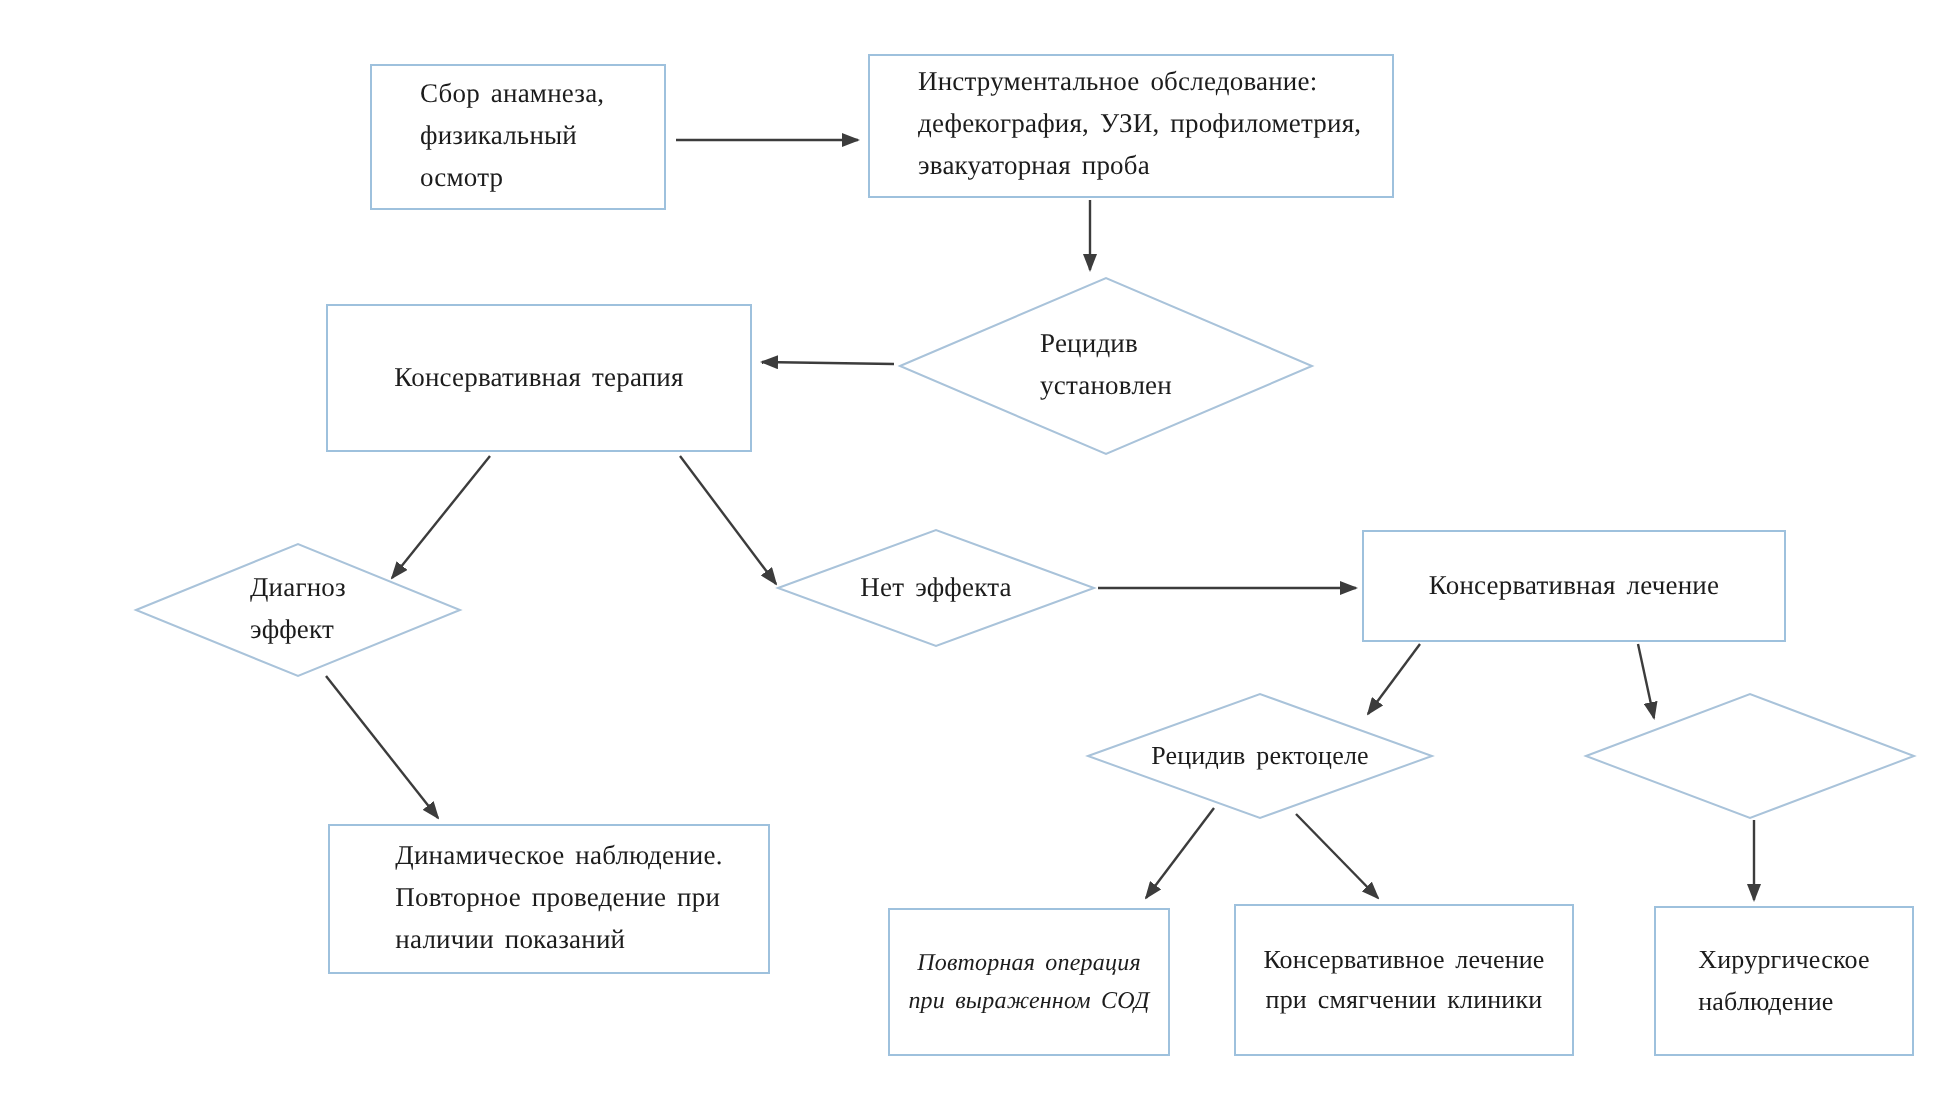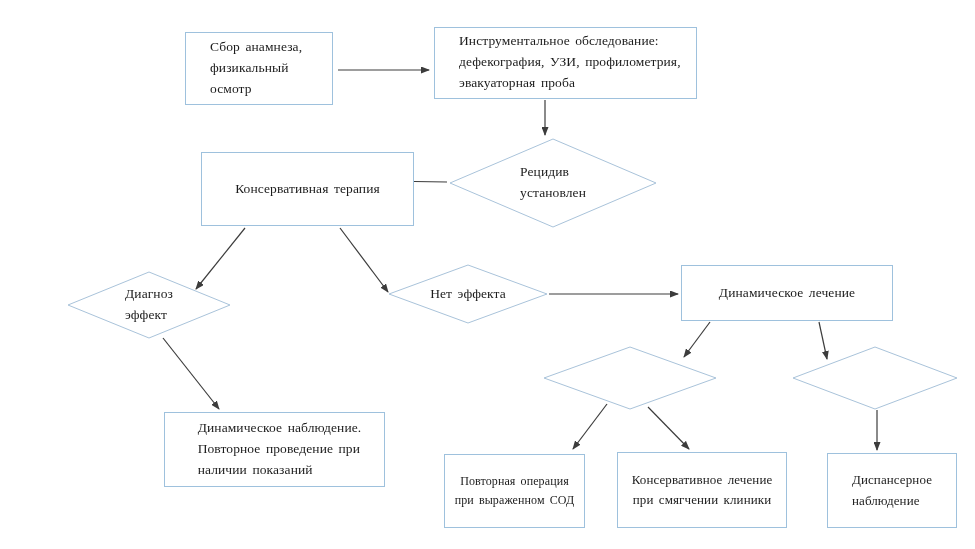--- a/index.html
+++ b/index.html
@@ -72,58 +72,61 @@
     <span class="lbl">Сбор анамнеза,
 физикальный осмотр</span>
   </div>
 
   <div class="node box left pad top-align" style="left:434px; top:27px; width:263px; height:72px;">
     <span class="lbl">Инструментальное обследование:
 дефекография, УЗИ, профилометрия,
 эвакуаторная проба</span>
   </div>
 
-  <div class="node box center" style="left:163px; top:152px; width:213px; height:74px;margin-left:38px;">
+  <div class="node box center" style="left:163px; top:152px; width:213px; height:74px;">
     <span class="lbl">Консервативная терапия</span>
   </div>
 
   <div class="node box center" style="left:681px; top:265px; width:212px; height:56px;">
-    <span class="lbl">Динамическое лечение</span>
+    <span class="lbl">Консервативная лечение</span>
   </div>
 
   <div class="node box center-left" style="left:164px; top:412px; width:221px; height:75px; padding-left:10px;">
     <span class="lbl">Динамическое наблюдение.
 Повторное проведение при
 наличии показаний</span>
   </div>
 
-  <div class="node box center small" style="left:444px; top:454px; width:141px; height:74px;">
+  <div class="node box center small" style="left:444px; top:454px; width:141px; height:74px;font-style:italic;">
     <span class="lbl">Повторная операция
 при выраженном СОД</span>
   </div>
 
   <div class="node box center mid" style="left:617px; top:452px; width:170px; height:76px;">
     <span class="lbl">Консервативное лечение
 при смягчении клиники</span>
   </div>
 
   <div class="node box center-left mid" style="left:827px; top:453px; width:130px; height:75px;">
-    <span class="lbl">Диспансерное
+    <span class="lbl">Хирургическое
 наблюдение</span>
   </div>
 
   <div class="node dlabel center-left" style="left:450px; top:139px; width:206px; height:88px;">
     <span class="lbl">Рецидив
 установлен</span>
   </div>
 
   <div class="node dlabel center-left" style="left:68px; top:272px; width:162px; height:66px;">
     <span class="lbl">Диагноз
 эффект</span>
   </div>
 
   <div class="node dlabel center" style="left:389px; top:265px; width:158px; height:58px;">
     <span class="lbl">Нет эффекта</span>
   </div>
 
+  <div class="node dlabel center mid" style="left:544px; top:347px; width:172px; height:62px;">
+    <span class="lbl">Рецидив ректоцеле</span>
+  </div>
 
 
 </div>
 
 </body></html>

